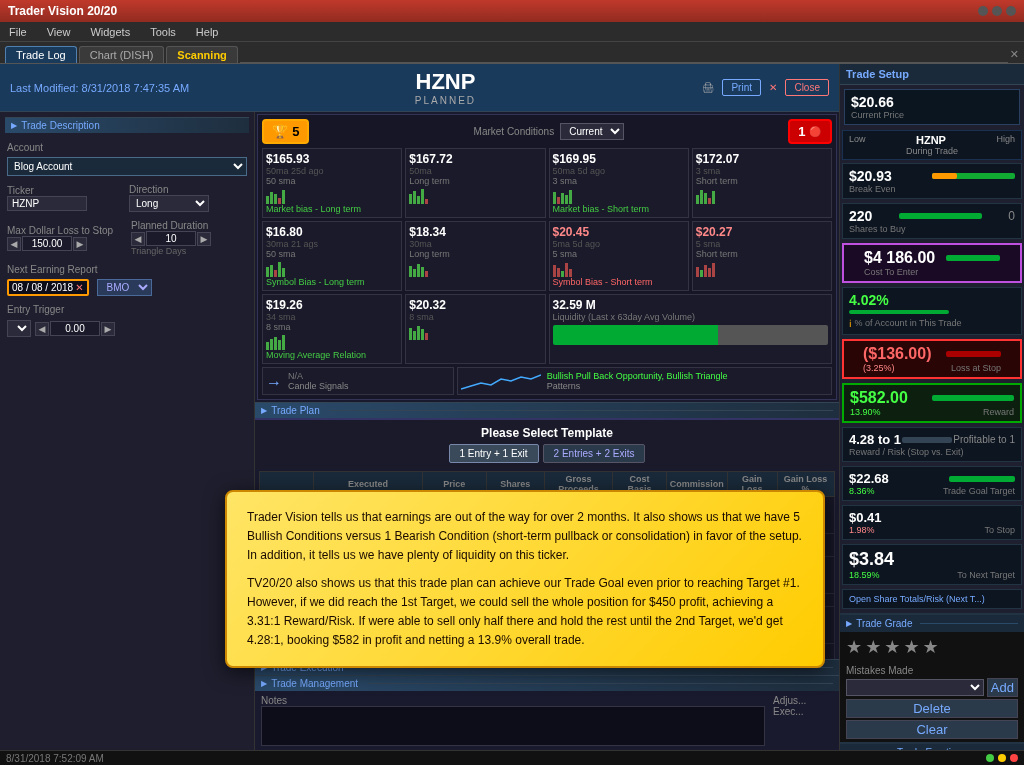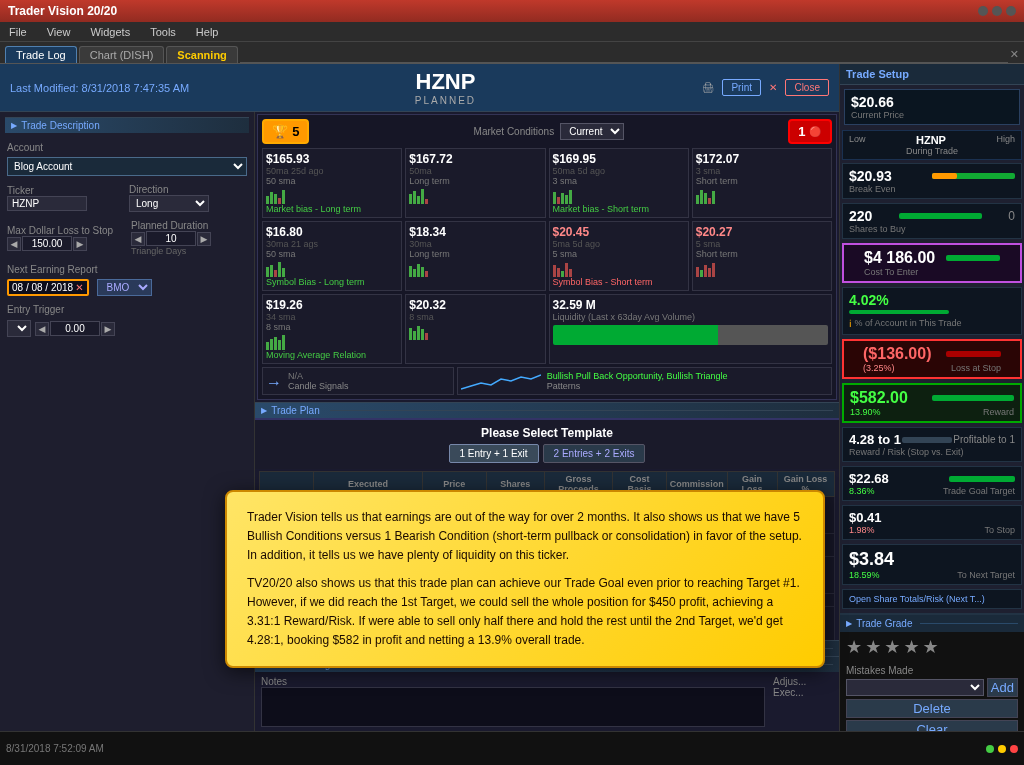--- a/index.html
+++ b/index.html
@@ -86,21 +86,21 @@
     .tooltip-overlay { position: absolute; left: 225px; top: 490px; width: 600px; background: #f8d c30; background: linear-gradient(135deg, #ffe566, #ffcc00); border: 2px solid #cc8800; border-radius: 8px; padding: 16px 20px; color: #1a0a00; font-size: 12px; line-height: 1.6; z-index: 100; box-shadow: 0 4px 20px rgba(0,0,0,0.6); }
     .tooltip-overlay p { margin-bottom: 8px; }
     .tooltip-overlay p:last-child { margin-bottom: 0; }
     
     
     ::-webkit-scrollbar { width: 6px; }
     ::-webkit-scrollbar-track { background: #111; }
     ::-webkit-scrollbar-thumb { background: #444; border-radius: 3px; }
     
     
-    .status-bar { background: #111; height: 34px; display: flex; align-items: center; padding: 0 6px; justify-content: space-between; border-top: 1px solid #333; font-size: 10px; color: #777; }
+    .status-bar { background: #111; height: 15px; display: flex; align-items: center; padding: 0 6px; justify-content: space-between; border-top: 1px solid #333; font-size: 10px; color: #777; }
     .status-dots { display: flex; gap: 4px; }
     .status-dot { width: 8px; height: 8px; border-radius: 50%; }
     
     
     .bar-chart { display: flex; align-items: flex-end; gap: 1px; height: 18px; }
     .bar-up { background: #4a4; width: 3px; }
     .bar-down { background: #a44; width: 3px; }
     
     
     .orange-border { border: 2px solid #f90 !important; }

